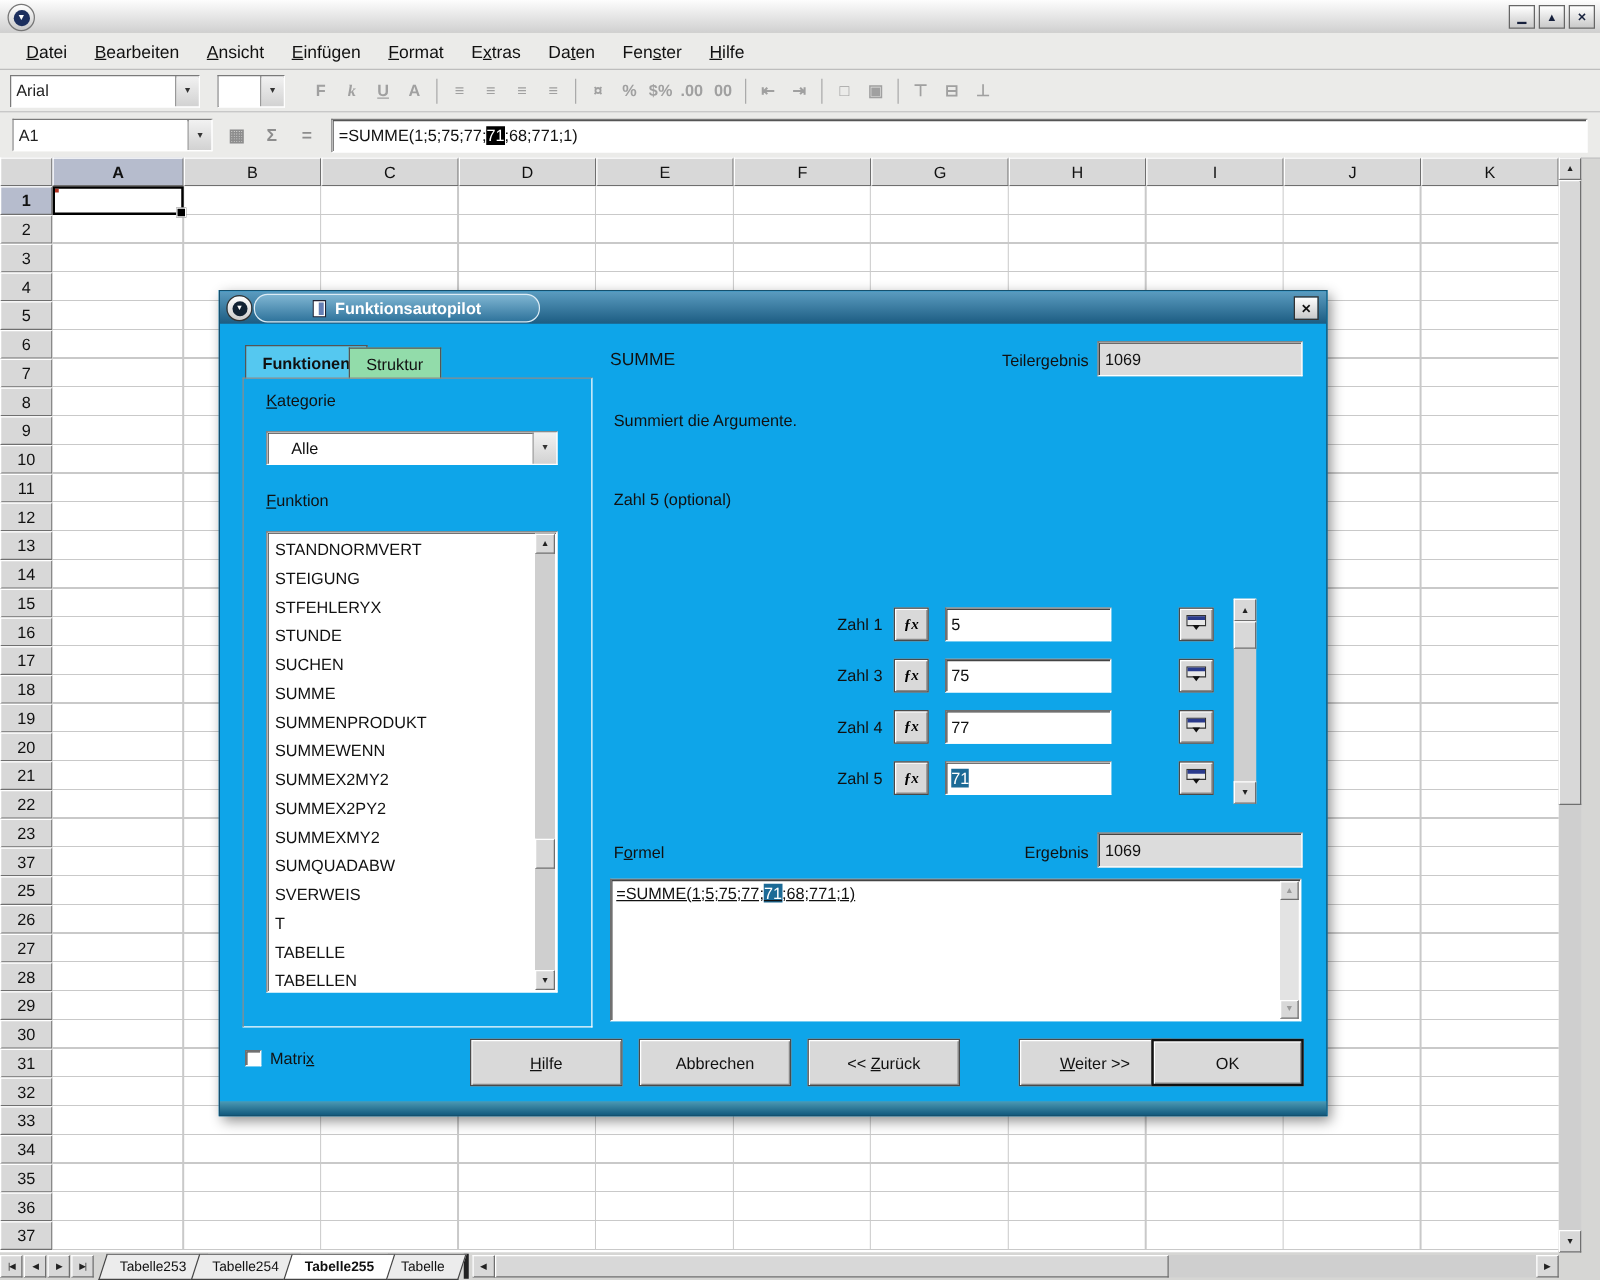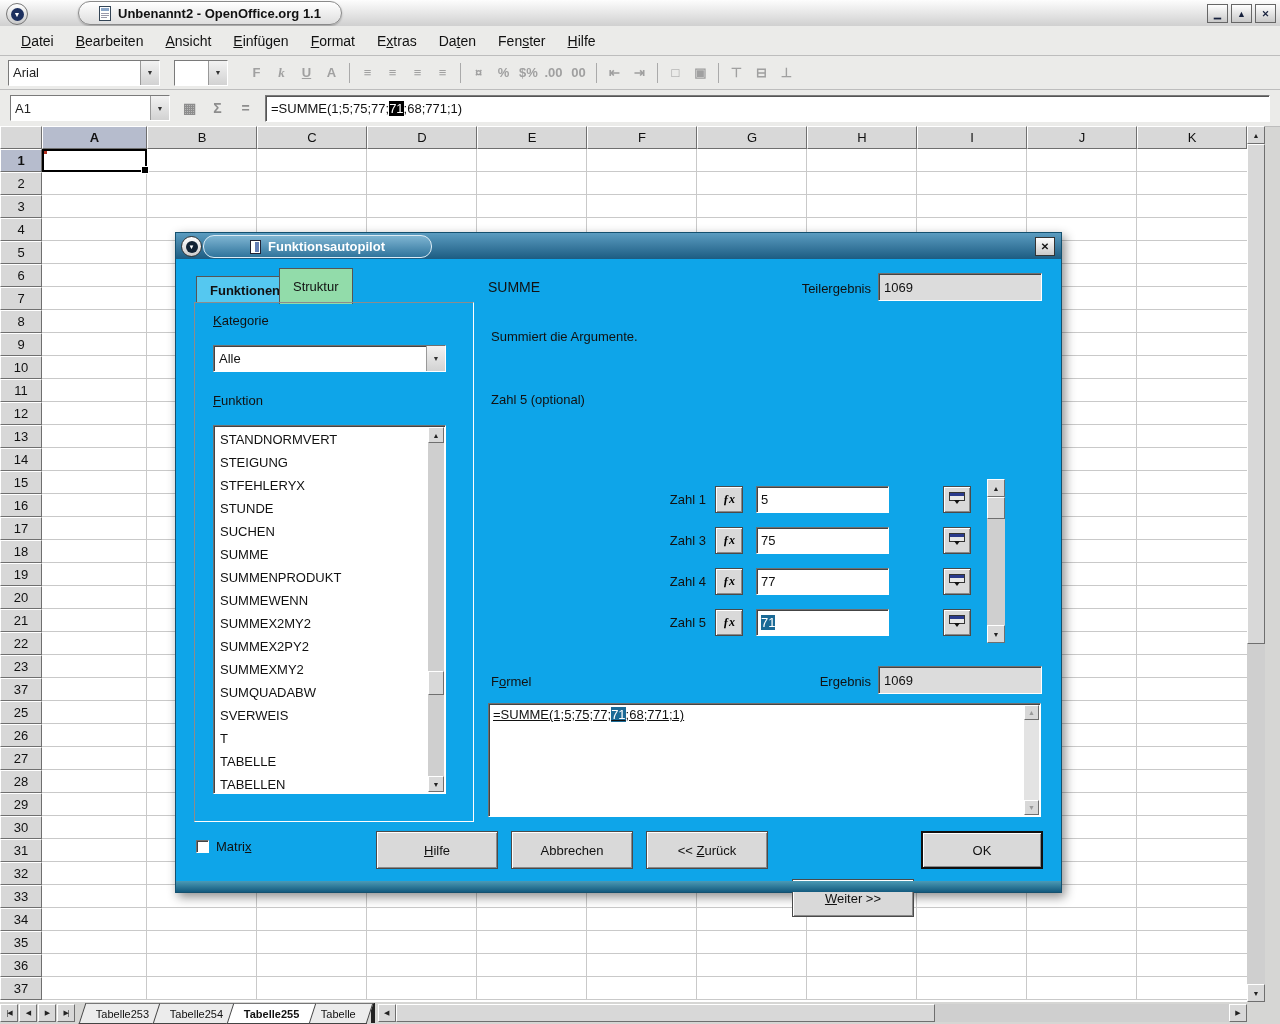--- a/index.html
+++ b/index.html
@@ -120,30 +120,30 @@
     display:flex;align-items:center;justify-content:center;gap:7px;}
   .dlg-close{position:absolute;right:6px;top:4px;width:18px;height:17px;
     background:linear-gradient(#fefefe,#c9c9c9);border:1px solid #333;color:#111;font-weight:bold;
     font-size:10px;display:flex;align-items:center;justify-content:center;}
   .dlg-bottom{position:absolute;left:0;right:0;bottom:0;height:11px;
     background:linear-gradient(#4b9ab5,#135a7e);}
 
   .dlg-tab{position:absolute;top:43px;height:27px;box-sizing:border-box;padding:0 13px;
     border:1px solid #555;border-bottom:none;display:flex;align-items:center;}
   .dlg-tab.t0{left:20px;}
-  .dlg-tab.t1{left:103px;height:36px;top:35px;}
+  .dlg-tab.t1{left:103px;height:25px;top:45px;}
   .dlg-tab.active{font-weight:bold;}
 
   .left-panel{position:absolute;left:18px;top:69px;width:280px;height:520px;box-sizing:border-box;
     border:1px solid;border-color:#8c8c8c #fdfdfd #fdfdfd #8c8c8c;}
   .lp-label{position:absolute;left:18px;font-size:13px;}
   .combo2{position:absolute;left:18px;width:233px;height:27px;box-sizing:border-box;background:#fff;
     border:1px solid;border-color:#6f6f6f #fff #fff #6f6f6f;box-shadow:inset 1px 1px 0 #444;
     display:flex;align-items:stretch;}
-  .combo2 .val{flex:1;display:flex;align-items:center;padding-left:5px;}
+  .combo2 .val{flex:1;display:flex;align-items:center;padding-left:19px;}
   .listbox{position:absolute;left:18px;top:122px;width:233px;height:369px;box-sizing:border-box;
     background:#fff;border:1px solid;border-color:#6f6f6f #fff #fff #6f6f6f;box-shadow:inset 1px 1px 0 #444;}
   .list-items{position:absolute;left:2px;top:2px;right:18px;bottom:2px;overflow:hidden;}
   .list-item{height:23px;line-height:23px;padding-left:4px;white-space:nowrap;}
   .list-scroll{position:absolute;right:1px;top:1px;bottom:1px;width:16px;background:#cfcfcf;}
   .list-scroll .sb-btn{width:16px;height:16px;}
   .list-scroll .sb-up{position:absolute;top:0;}
   .list-scroll .sb-down{position:absolute;bottom:0;}
   .list-scroll .sb-thumb{position:absolute;top:244px;width:16px;height:24px;box-sizing:border-box;
     background:#d8d8d8;border:1px solid;border-color:#fff #6f6f6f #6f6f6f #fff;}
@@ -190,30 +190,20 @@
     border:1px solid #4a4a4a;box-shadow:inset 1px 1px 0 #fff,inset -1px -1px 0 #8a8a8a;
     font-family:"Liberation Sans",sans-serif;font-size:13px;color:#111;}
   .btn.default{border:2px solid #111;}
 </style>
 </head>
 <body data-name="application-window">
 
 <div class="titlebar" data-name="window-titlebar">
   <div class="sysmenu-btn" data-name="window-menu-button">
     <span class="dot" data-name="window-menu-icon">▼</span>
-  </div>
-  <div class="title-pill" data-name="window-title-pill">
-    <svg width="12" height="15" viewBox="0 0 12 15" data-name="document-icon">
-      <rect x="0.5" y="0.5" width="11" height="14" fill="#fff" stroke="#345"></rect>
-      <rect x="2" y="2" width="8" height="3" fill="#8aa6c8"></rect>
-      <rect x="2" y="7" width="8" height="1" fill="#99a"></rect>
-      <rect x="2" y="9" width="8" height="1" fill="#99a"></rect>
-      <rect x="2" y="11" width="6" height="1" fill="#99a"></rect>
-    </svg>
-    <span data-name="window-title">Unbenannt2 - OpenOffice.org 1.1</span>
   </div>
   <div class="win-btns" data-name="window-controls">
     <div class="win-btn" data-name="minimize-button">▁</div>
     <div class="win-btn" data-name="maximize-button">▲</div>
     <div class="win-btn" data-name="close-button">✕</div>
   </div>
 </div>
 
 <div class="menubar" data-name="menubar" id="menubar">
     <div class="menu-item" data-name="menu-datei"><span class="u">D</span>atei</div>
@@ -523,18 +513,18 @@
 
   <div class="matrix" data-name="matrix-option">
     <div class="checkbox" data-name="matrix-checkbox"></div>
     <span data-name="matrix-label">Matri<span class="u">x</span></span>
   </div>
 
   <div id="dlg-buttons" data-name="dialog-buttons">
       <button class="btn" data-name="hilfe-button" style="left: 200px;"><span class="u">H</span>ilfe</button>
       <button class="btn" data-name="abbrechen-button" style="left: 335px;">Abbrechen</button>
       <button class="btn" data-name="zurück-button" style="left: 470px;">&lt;&lt; <span class="u">Z</span>urück</button>
-      <button class="btn" data-name="weiter-button" style="left: 616px; margin-top: 48px;"><span class="u">W</span>eiter &gt;&gt;</button>
+      <button class="btn" data-name="weiter-button" style="left: 639px;"><span class="u">W</span>eiter &gt;&gt;</button>
       <button class="btn default" data-name="ok-button" style="left: 745px;">OK</button>
     </div>
 
   <div class="dlg-bottom" data-name="dialog-bottom-frame"></div>
 </div>
 
 </body></html>

